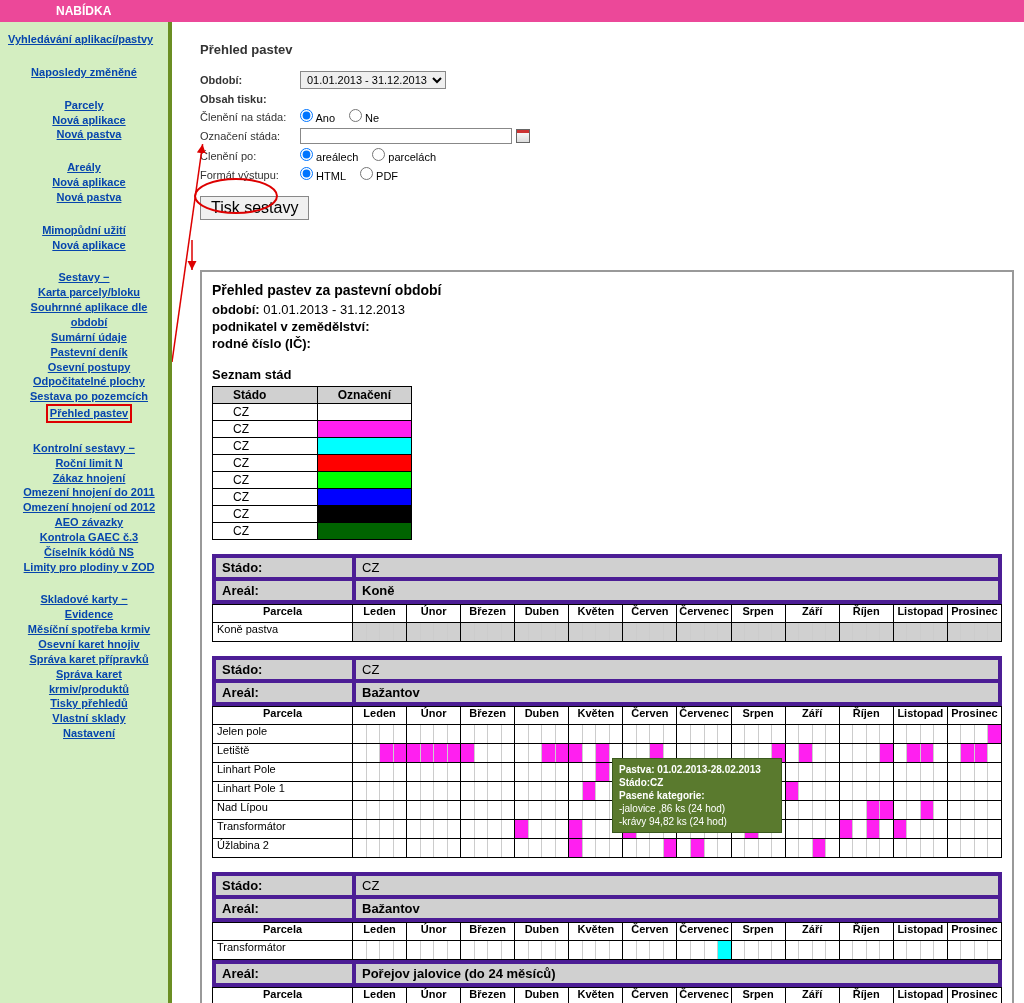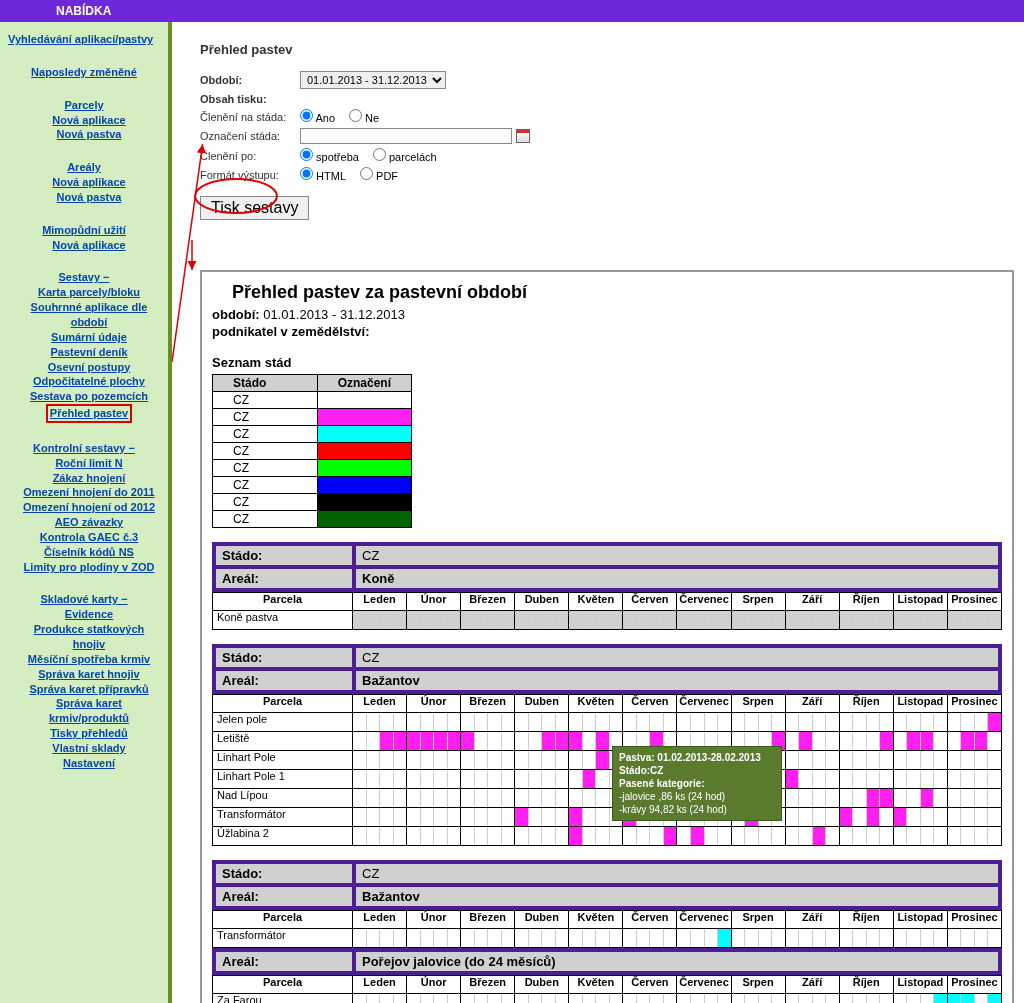--- a/index.html
+++ b/index.html
@@ -1,38 +1,38 @@
 <!DOCTYPE html>
 <html><head>
 <meta charset="utf-8">
 <style>
 * { box-sizing: border-box; margin: 0; padding: 0; }
 body { font-family: Arial, sans-serif; font-size: 11px; background: #fff; width: 1024px; }
-.top-bar { background: #6d28d9; color: #fff; padding: 4px 0 4px 56px; font-size: 12px; font-weight: bold; }
+.top-bar { background: #ec4899; color: #fff; padding: 4px 0 4px 56px; font-size: 12px; font-weight: bold; }
 .layout { display: flex; }
 .sidebar { width: 168px; background: #d4eec1; padding: 10px 8px; }
 .sidebar a { color: #0645ad; text-decoration: underline; font-weight: bold; display: inline-block; font-size: 11px; line-height: 1.35; }
 .sidebar a.arrow-origin { position: relative; }
 .sidebar .group { margin-top: 18px; text-align: center; }
 .sidebar .sub { padding-left: 10px; }
 .sidebar .heading { font-weight: bold; color: #0645ad; text-decoration: underline; }
 .hl { border: 2px solid #d00; padding: 0 2px; display: inline-block; }
 .main { flex: 1; padding: 20px 10px 10px 28px; position: relative; border-left: 4px solid #6b8e23; }
 .main h2 { font-size: 13px; font-weight: bold; margin-bottom: 14px; color: #333; }
 .form-row { display: flex; align-items: center; margin-bottom: 4px; font-size: 11px; }
 .form-row .lbl { width: 100px; color: #333; }
 .form-row select, .form-row input[type=text] { font-size: 11px; border: 1px solid #888; padding: 1px 2px; }
 .form-row input[type=text] { width: 212px; }
 .form-row label { margin-right: 14px; }
 .btn { border: 1px solid #888; background: #f0f0f0; padding: 2px 10px; font-size: 16px; cursor: pointer; margin-top: 10px; }
 .btn-wrap { position: relative; display: inline-block; }
 .oval { position: absolute; border: 2px solid #d00; border-radius: 50%; width: 84px; height: 36px; left: -6px; top: -8px; pointer-events: none; }
 svg.arrow { position: absolute; top: 0; left: 0; pointer-events: none; }
 .report { border: 2px solid #999; margin-top: 50px; padding: 10px; background: #fff; max-width: 830px; }
-.report h3 { font-size: 18px; margin-bottom: 4px; margin-left: 20px; }
+.report h3 { font-size: 14px; margin-bottom: 4px; }
 .meta { font-size: 13px; margin-bottom: 2px; }
 .meta b { font-weight: bold; }
 .seznam { font-weight: bold; font-size: 13px; margin: 16px 0 4px; }
 table { border-collapse: collapse; font-size: 12px; }
 .herd-table { width: 200px; }
 .herd-table th, .herd-table td { border: 1px solid #000; padding: 1px 20px; text-align: left; }
 .herd-table th { background: #d0d0d0; font-weight: bold; }
 .color-cell { width: 28px; }
 .block { margin-top: 14px; width: 100%; }
 .block-head { width: 100%; border: 1px solid #000; }
@@ -97,23 +97,22 @@
       <div class="sub"><a href="#">Omezení hnojení do 2011</a></div>
       <div class="sub"><a href="#">Omezení hnojení od 2012</a></div>
       <div class="sub"><a href="#">AEO závazky</a></div>
       <div class="sub"><a href="#">Kontrola GAEC č.3</a></div>
       <div class="sub"><a href="#">Číselník kódů NS</a></div>
       <div class="sub"><a href="#">Limity pro plodiny v ZOD</a></div>
     </div>
     <div class="group">
       <a href="#" class="heading">Skladové karty −</a><br>
       <div class="sub"><a href="#">Evidence</a></div>
-      <div class="sub"><a href="#">Produkce statkových hnojiv</a></div>
       <div class="sub"><a href="#">Měsíční spotřeba krmiv</a></div>
-      <div class="sub"><a href="#">Správa karet hnojiv</a></div>
+      <div class="sub"><a href="#">Osevní karet hnojiv</a></div>
       <div class="sub"><a href="#">Správa karet přípravků</a></div>
       <div class="sub"><a href="#">Správa karet krmiv/produktů</a></div>
       <div class="sub"><a href="#">Tisky přehledů</a></div>
       <div class="sub"><a href="#">Vlastní sklady</a></div>
       <div class="sub"><a href="#">Nastavení</a></div>
     </div>
   </div>
 
   <div class="main">
     <svg class="arrow" width="200" height="360">
@@ -140,38 +139,39 @@
       <label><input type="radio" checked="" style=""> <span>Ano</span></label>
       <label><input type="radio" style=""> <span>Ne</span></label>
     </div>
     <div class="form-row">
       <span class="lbl">Označení stáda:</span>
       <input type="text" style="">
       <span class="cal-icon"></span>
     </div>
     <div class="form-row">
       <span class="lbl">Členění po:</span>
-      <label><input type="radio" checked="" style=""> <span>spotřeba</span></label>
+      <label><input type="radio" checked="" style=""> <span>areálech</span></label>
       <label><input type="radio" style=""> <span>parcelách</span></label>
     </div>
     <div class="form-row">
       <span class="lbl">Formát výstupu:</span>
       <label><input type="radio" checked="" style=""> <span>HTML</span></label>
       <label><input type="radio" style=""> <span>PDF</span></label>
     </div>
 
     <div class="btn-wrap">
       <button class="btn">Tisk sestavy</button>
       <div class="oval"></div>
     </div>
 
     <div class="report">
       <h3>Přehled pastev za pastevní období</h3>
       <div class="meta"><b>období:</b> <span>01.01.2013 - 31.12.2013</span></div>
       <div class="meta"><b>podnikatel v zemědělství:</b></div>
+      <div class="meta"><b>rodné číslo (IČ):</b></div>
 
       <div class="seznam">Seznam stád</div>
       <table class="herd-table">
         <tbody>
             <tr>
               <th>Stádo</th>
               <th class="color-cell">Označení</th>
             </tr>
         </tbody>
           <tbody id="herd-body">

